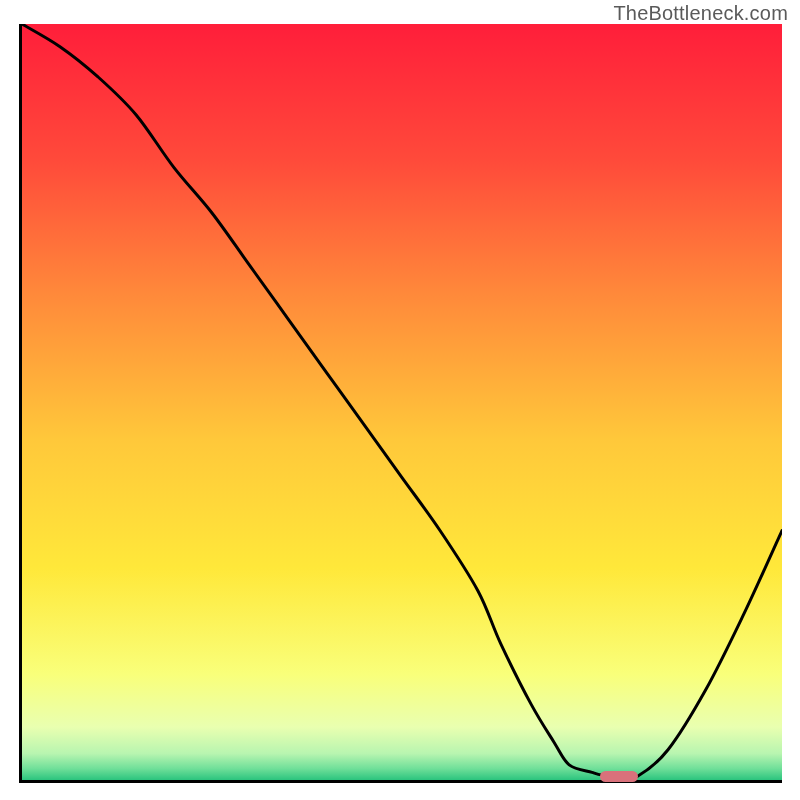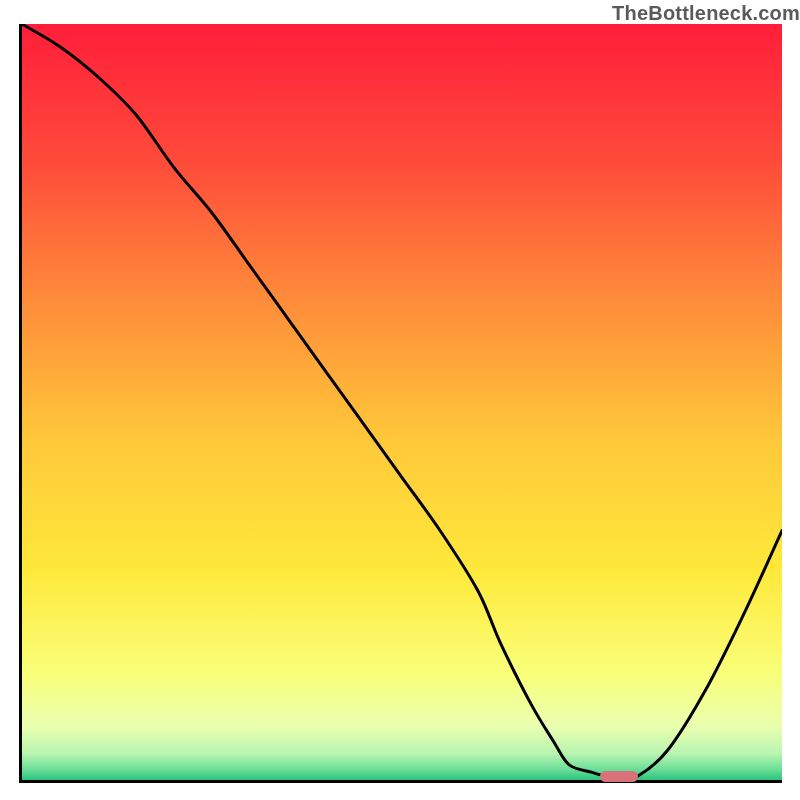--- a/index.html
+++ b/index.html
@@ -11,23 +11,23 @@
     font-family: Arial, Helvetica, sans-serif;
   }
   #container {
     position: relative;
     width: 800px;
     height: 800px;
   }
   #watermark {
     position: absolute;
     top: 2px;
-    right: 0;
+    right: 12px;
     font-size: 20px;
-    font-weight: bold;
+    font-weight: normal;
     color: #5a5a5a;
     letter-spacing: 0.2px;
     z-index: 10;
   }
   #chart-frame {
     position: absolute;
     left: 19px;
     top: 24px;
     width: 763px;
     height: 759px;

